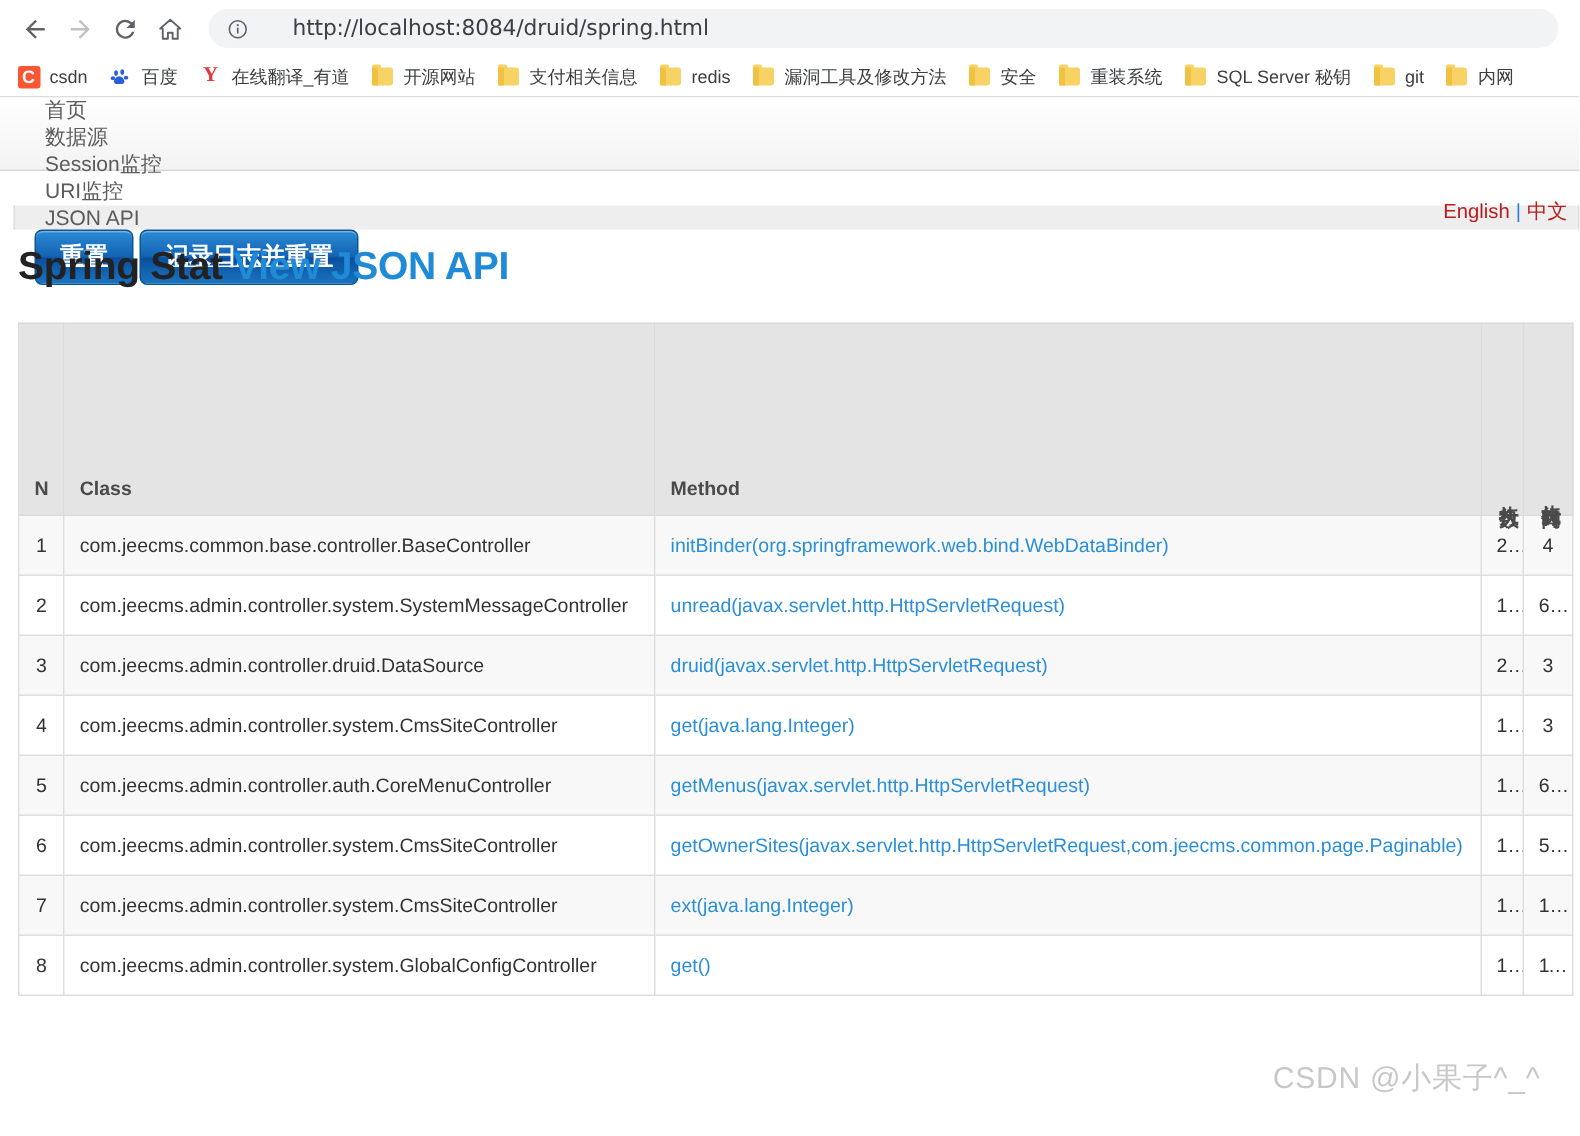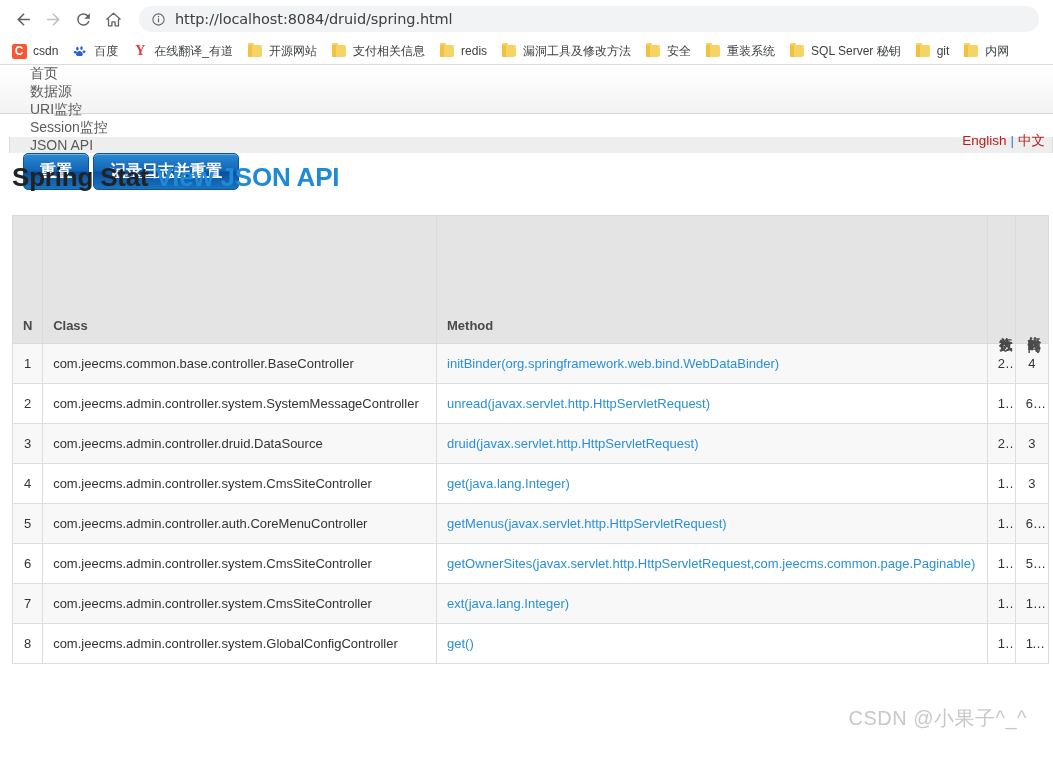--- a/index.html
+++ b/index.html
@@ -34,20 +34,21 @@
   #omnibox {
     flex: 1 1 auto;
     height: 26px;
     margin-left: 11px;
     margin-right: 6px;
     background: #f1f3f4;
     border-radius: 13px;
     display: flex;
     align-items: center;
     padding: 4px 12px;
+    gap: 20px;
   }
   #omnibox .info-ico { flex: 0 0 auto; margin-right: 9px; display:flex; }
   #url-text {
     font-family: "DejaVu Sans", sans-serif;
     font-size: 14.5px;
     color: #3c4043;
     white-space: nowrap;
     overflow: hidden;
     letter-spacing: -0.1px;
   }
@@ -365,22 +366,22 @@
           <span class="ico-folder"></span>
         </span>
       <span class="bm-label">内网</span>
     </div>
   </div>
 </div>
 
 <div id="druid-nav">
   <div class="nav-tab">首页</div>
   <div class="nav-tab">数据源</div>
+  <div class="nav-tab">Session监控</div>
   <div class="nav-tab">URI监控</div>
-  <div class="nav-tab">Session监控</div>
   <div class="nav-tab active">JSON API</div>
   <div class="nav-actions">
     <button class="btn-blue">重置</button>
     <button class="btn-blue">记录日志并重置</button>
   </div>
 </div>
 
 <div id="page-body">
 
   <div id="lang-row">

